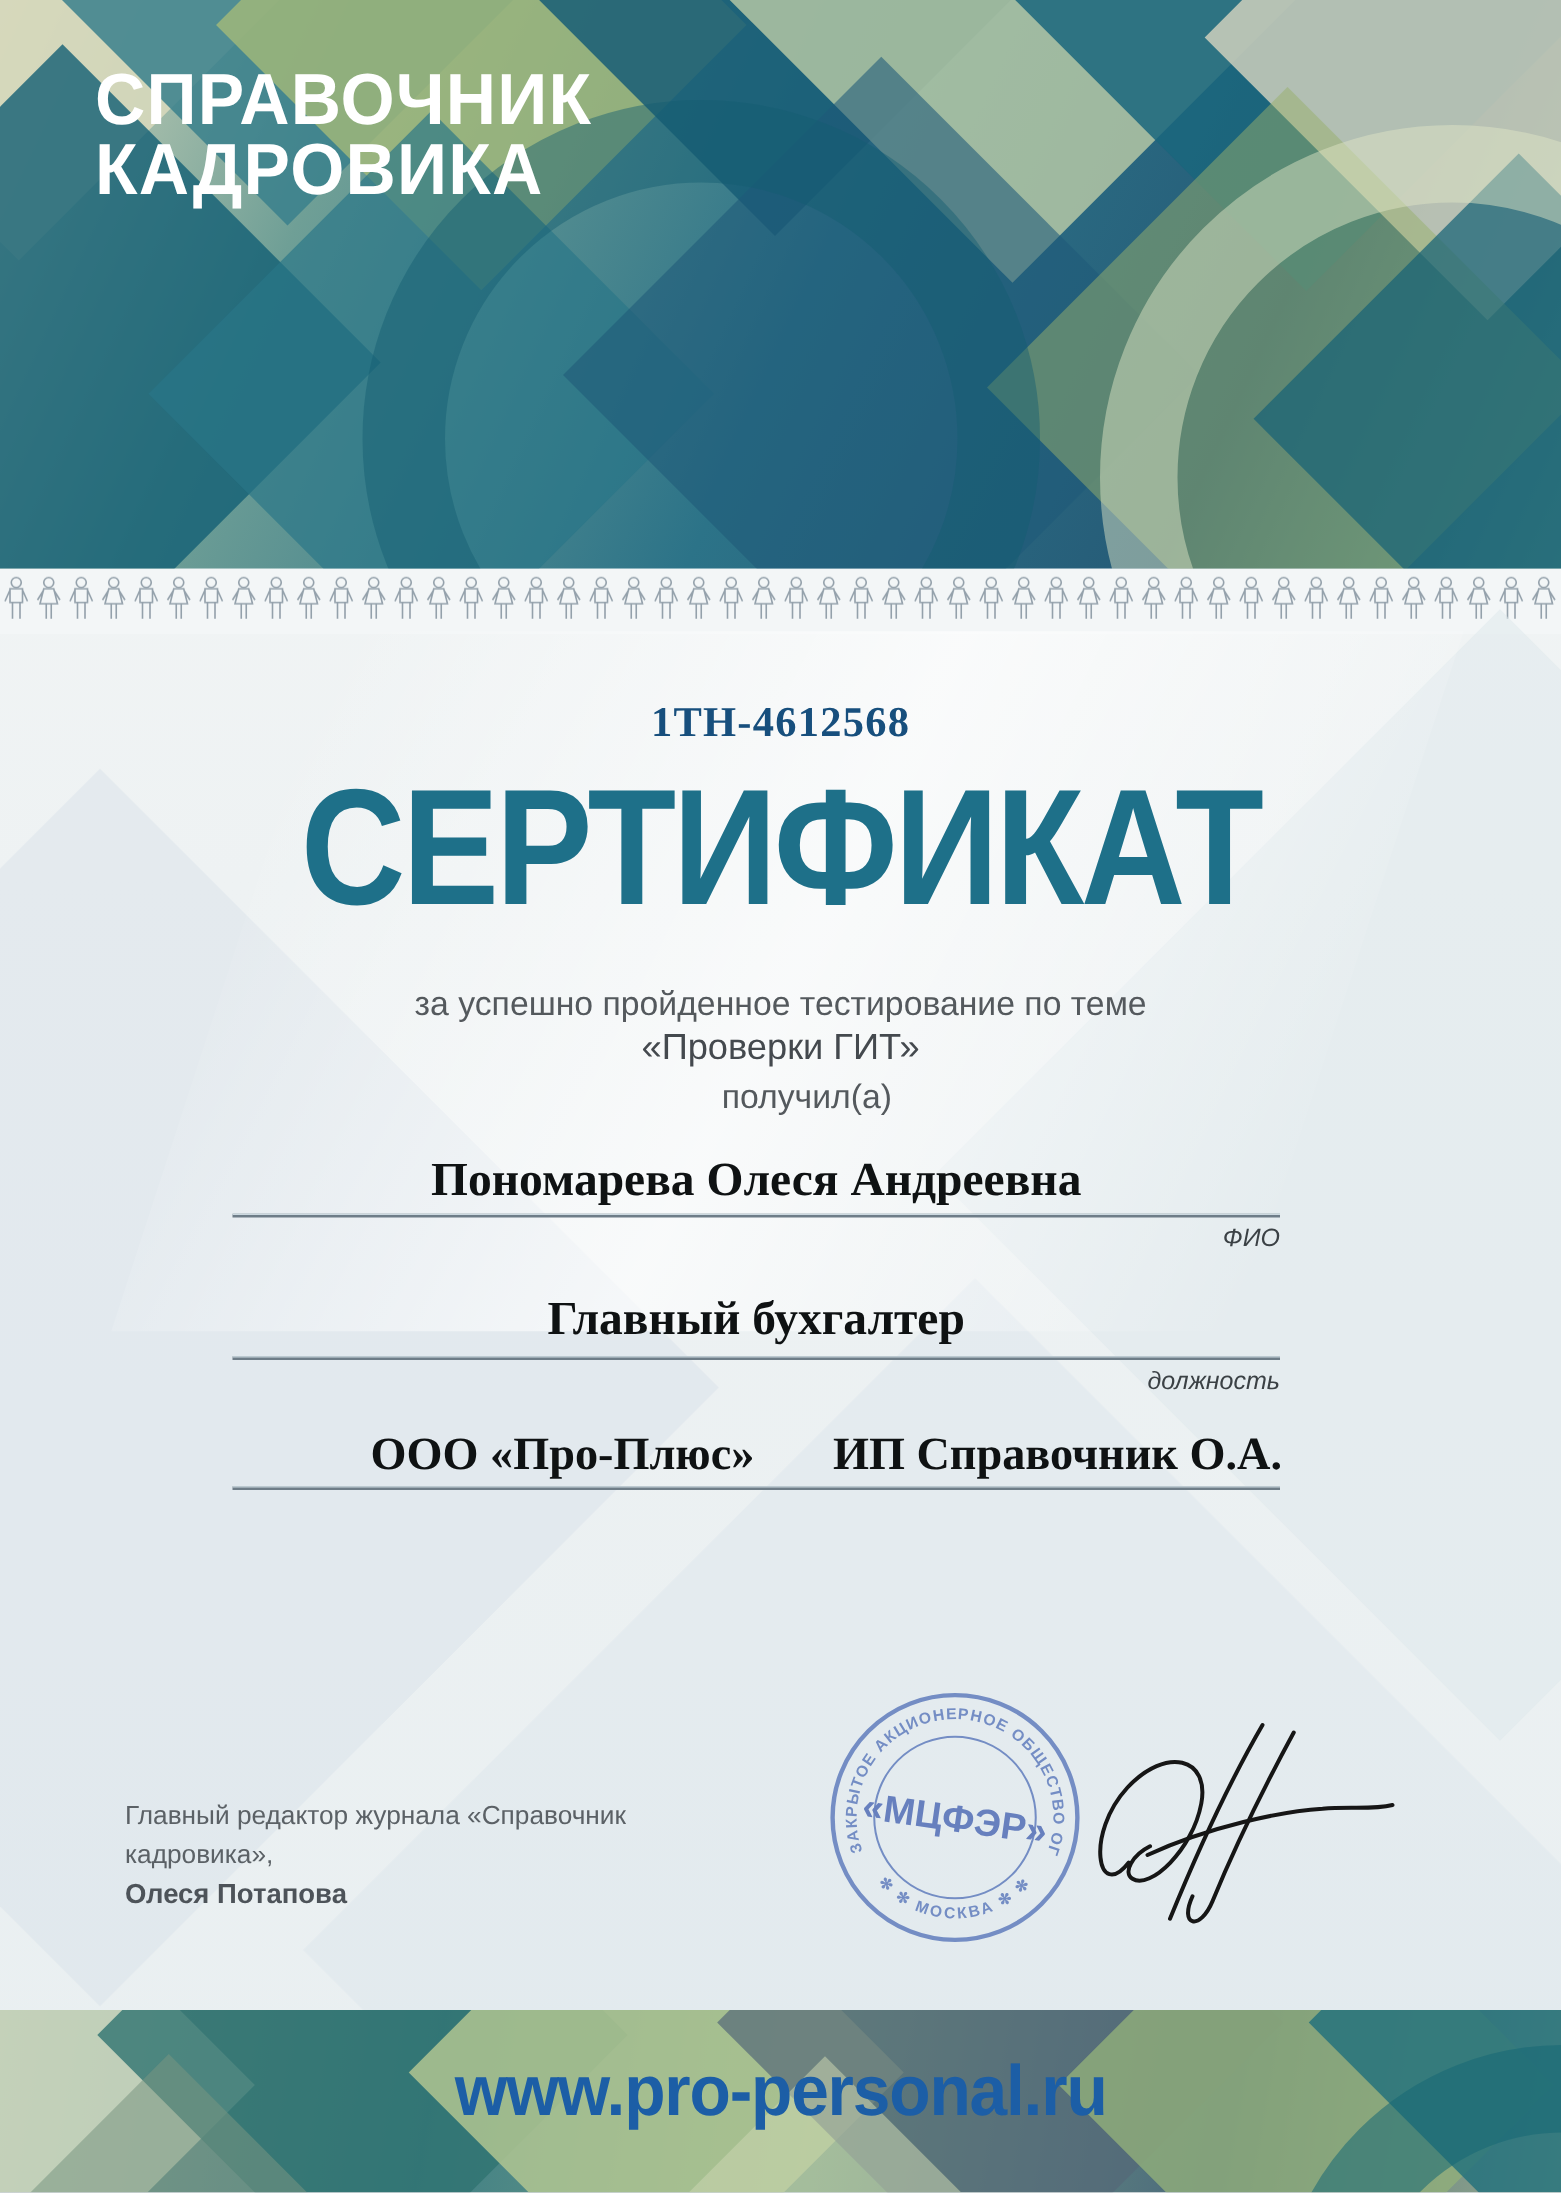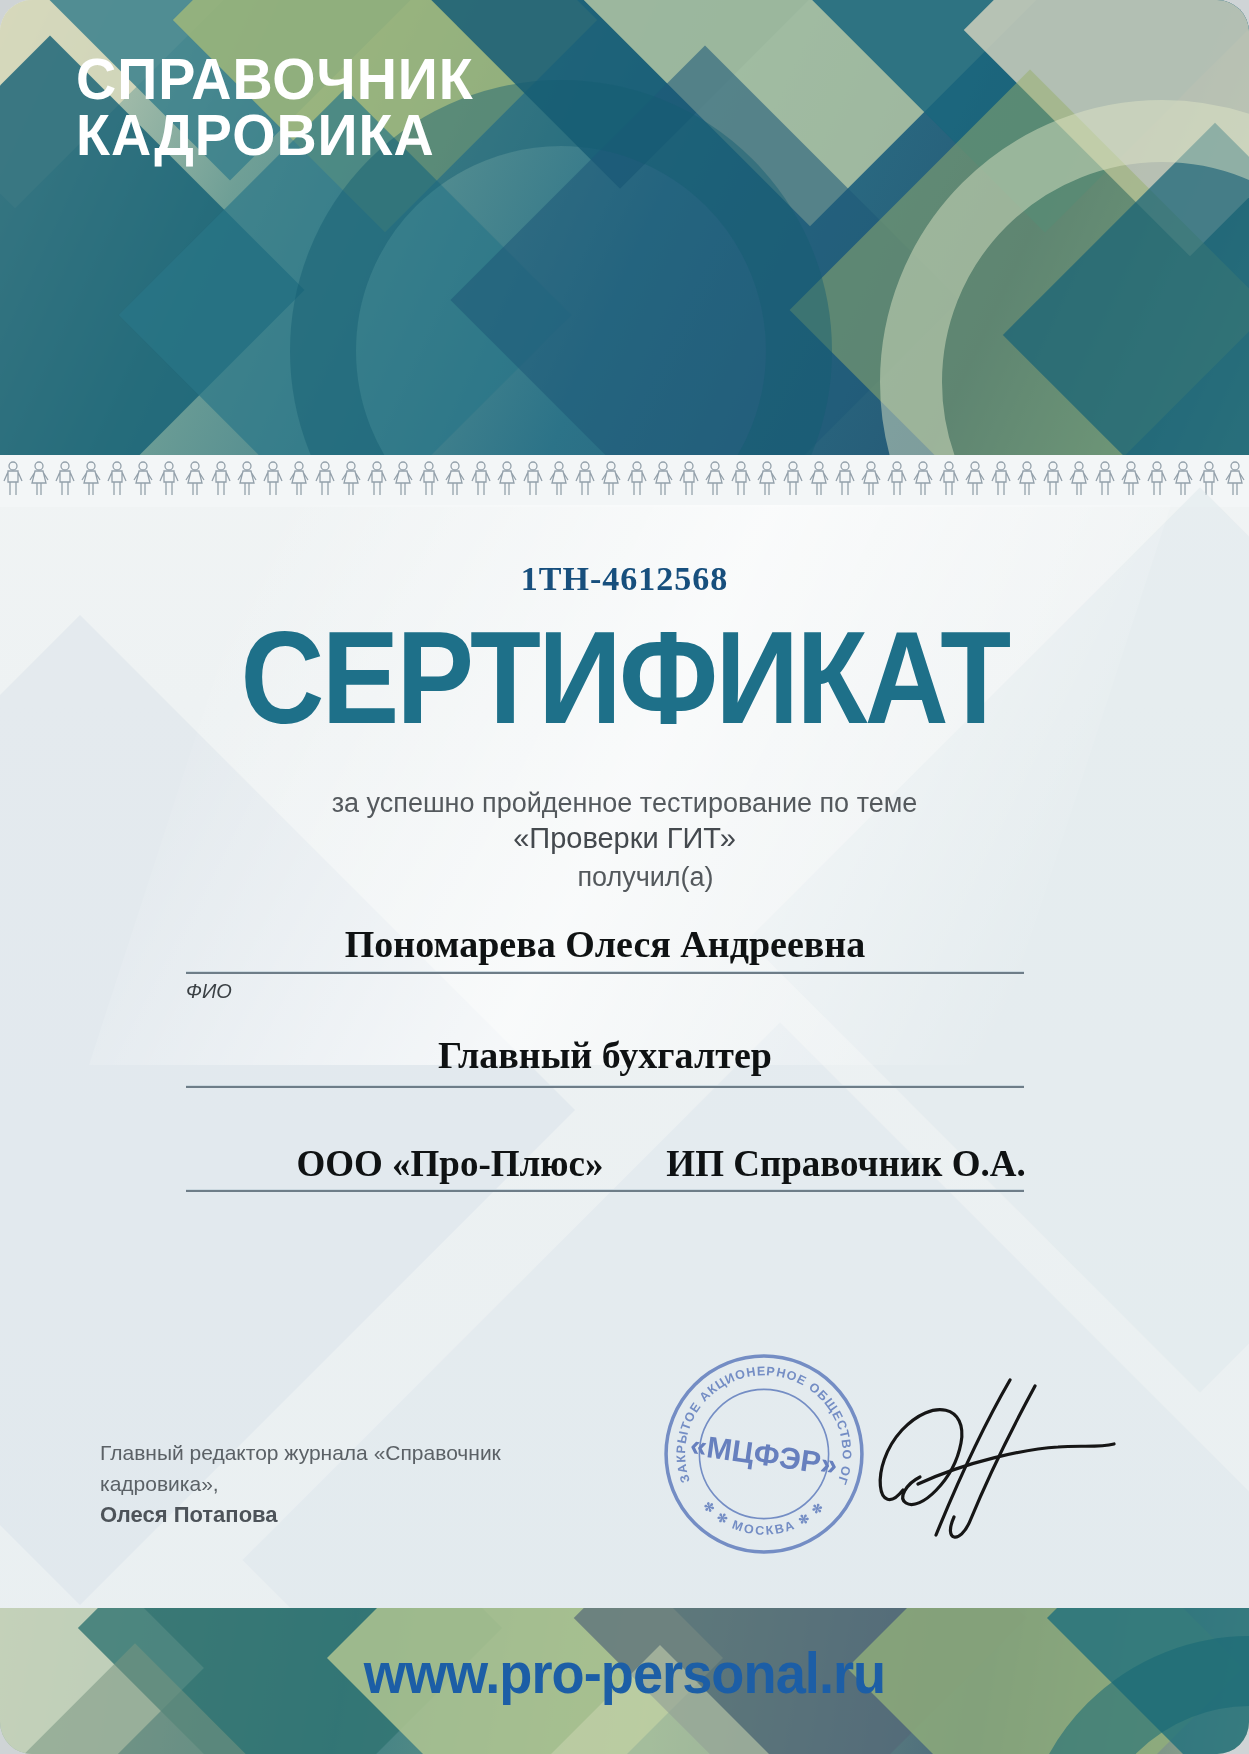--- a/index.html
+++ b/index.html
@@ -1,18 +1,18 @@
 <!DOCTYPE html>
 <html><head>
 <meta charset="utf-8">
 <style>
   html,body{margin:0;padding:0;background:#cfd4d6;}
   .page{position:relative;width:1249px;height:1754px;margin:0 auto;overflow:hidden;
         background:linear-gradient(180deg,#f5f7f7 0%,#eef2f3 40%,#e9eff1 100%);
-        font-family:"Liberation Sans",sans-serif;border-radius:32px;}
+        font-family:"Liberation Sans",sans-serif;}
 
   
   .hero{position:absolute;left:0;top:0;width:1249px;height:455px;overflow:hidden;
         background:linear-gradient(115deg,#d6d8bd 0%,#6f9f96 22%,#2c7388 52%,#265b77 78%,#569089 100%);}
   .tile{position:absolute;transform:rotate(45deg);}
   .ring{position:absolute;border-radius:50%;}
   .hero .r1{left:290px;top:80px;width:410px;height:410px;border:66px solid rgba(21,94,113,.45);}
   .hero .r2{left:880px;top:100px;width:440px;height:440px;border:62px solid rgba(224,230,199,.48);}
 
   .brand{position:absolute;left:76px;top:52px;color:#fff;font-weight:bold;
@@ -33,21 +33,21 @@
   .cert-title{top:612px;font-weight:bold;font-size:132px;line-height:1;color:#1e7089;
               letter-spacing:-3px;transform:scaleX(.88);}
   .cert-subtitle{top:788px;font-size:27px;color:#54595d;}
   .cert-topic{top:822px;font-size:29px;font-weight:normal;color:#44494e;}
   .cert-received{top:862px;font-size:27px;color:#54595d;padding-left:21px;}
 
   .field-value{position:absolute;left:186px;width:838px;text-align:center;
                font-family:"Liberation Serif",serif;font-weight:bold;font-size:38px;color:#0f1213;}
   .rule{position:absolute;left:186px;width:838px;height:2px;background:#6e7d88;
         border-top:1px solid #ccd9e0;}
-  .field-label{position:absolute;left:186px;width:838px;text-align:left;
+  .field-label{position:absolute;left:186px;width:838px;text-align:right;
                font-style:italic;font-size:20px;color:#3b4145;}
   .company{position:absolute;text-align:center;font-family:"Liberation Serif",serif;
            font-weight:bold;font-size:37px;color:#0f1213;}
 
   .signatory{position:absolute;left:100px;top:1437px;width:460px;text-align:left;
              font-size:21px;line-height:31px;color:#5b6166;}
   .signatory b{font-size:22px;color:#4d5359;}
 
   .stamp{position:absolute;left:658px;top:1348px;width:212px;height:212px;opacity:.92;}
   .signature{position:absolute;left:848px;top:1372px;width:276px;height:178px;}
@@ -111,20 +111,21 @@
   <div class="cline cert-subtitle">за успешно пройденное тестирование по теме</div>
   <div class="cline cert-topic">«Проверки ГИТ»</div>
   <div class="cline cert-received">получил(а)</div>
 
   <div class="field-value" style="top:922px">Пономарева Олеся Андреевна</div>
   <div class="rule" style="top:971px"></div>
   <div class="field-label" style="top:980px">ФИО</div>
 
   <div class="field-value" style="top:1033px">Главный бухгалтер</div>
   <div class="rule" style="top:1085px"></div>
+  <div class="field-label" style="top:1094px">должность</div>
 
   <div class="company" style="left:230px;top:1142px;width:440px">ООО «Про-Плюс»</div>
   <div class="company" style="left:614px;top:1142px;width:464px">ИП Справочник О.А.</div>
   <div class="rule" style="top:1189px"></div>
 
   <div class="signatory">
     <div>Главный редактор журнала «Справочник кадровика»,</div>
     <b>Олеся Потапова</b>
   </div>
 

